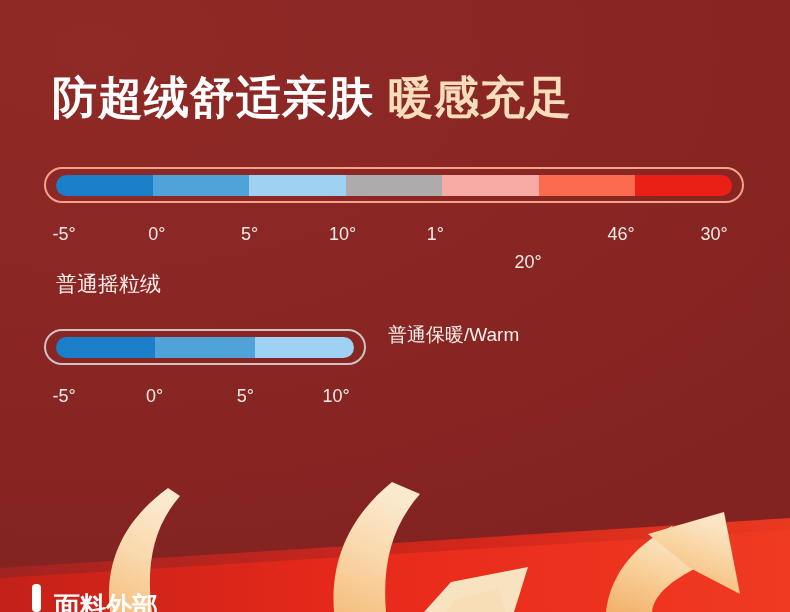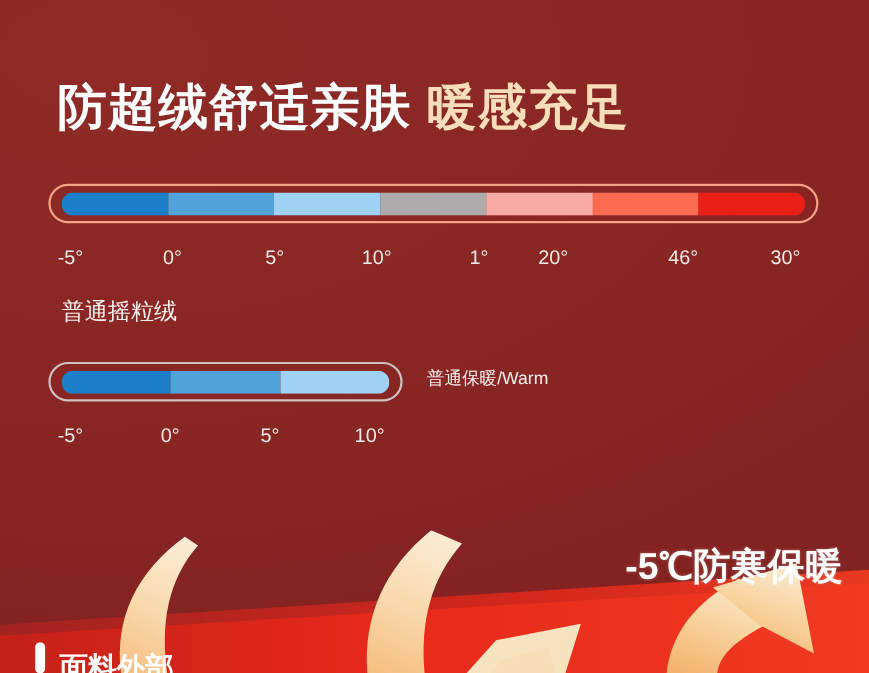--- a/index.html
+++ b/index.html
@@ -109,21 +109,21 @@
 
   
   .caption {
     position: absolute;
     color: #f6efec;
     font-size: 21px;
     white-space: nowrap;
     line-height: 1;
   }
   .caption-fleece { left: 56px; top: 273px; text-align: center; }
-  .caption-warm  { left: 388px; top: 337px; font-size: 16px; }
+  .caption-warm  { left: 388px; top: 325px; font-size: 19px; }
 
   
   .headline-cold {
     position: absolute;
     right: 24px;
     top: 498px;
     color: #ffffff;
     font-size: 34px;
     font-weight: 600;
     white-space: nowrap;
@@ -231,21 +231,21 @@
       <div class="seg" style="flex: 1 1 0px; background: rgb(247, 171, 164);"></div>
       <div class="seg" style="flex: 1 1 0px; background: rgb(252, 106, 80);"></div>
       <div class="seg" style="flex: 1 1 0px; background: rgb(234, 32, 22);"></div>
     </div>
   <div class="ticks ticks-1" id="mainTicks">
       <div class="tick" style="left: 20px;">-5°</div>
       <div class="tick" style="left: 112.857px;">0°</div>
       <div class="tick" style="left: 205.714px;">5°</div>
       <div class="tick" style="left: 298.571px;">10°</div>
       <div class="tick" style="left: 391.429px;">1°</div>
-      <div class="tick" style="left: 459px;">20°</div>
+      <div class="tick" style="left: 484px; margin-top: 28px;">20°</div>
       <div class="tick" style="left: 577.143px;">46°</div>
       <div class="tick" style="left: 670px; text-align: right;">30°</div>
     </div>
 
   <div class="caption caption-fleece">普通摇粒绒</div>
 
   <div class="bar-outline bar-outline-2"></div>
   <div class="bar-track bar-track-2" id="secBar">
       <div class="seg" style="flex: 1 1 0px; background: rgb(26, 127, 200);"></div>
       <div class="seg" style="flex: 1 1 0px; background: rgb(79, 163, 216);"></div>
@@ -253,18 +253,17 @@
     </div>
   <div class="ticks ticks-2" id="secTicks">
       <div class="tick" style="left: 20px;">-5°</div>
       <div class="tick" style="left: 110.667px;">0°</div>
       <div class="tick" style="left: 201.333px;">5°</div>
       <div class="tick" style="left: 292px;">10°</div>
     </div>
 
   <div class="caption caption-warm">普通保暖/Warm</div>
 
-  <div class="headline-cold">-5℃防寒保暖</div>
 
   <div class="bottom-chip"></div>
   <div class="bottom-frag">面料外部</div>
 
 </div>
 
 </body></html>

